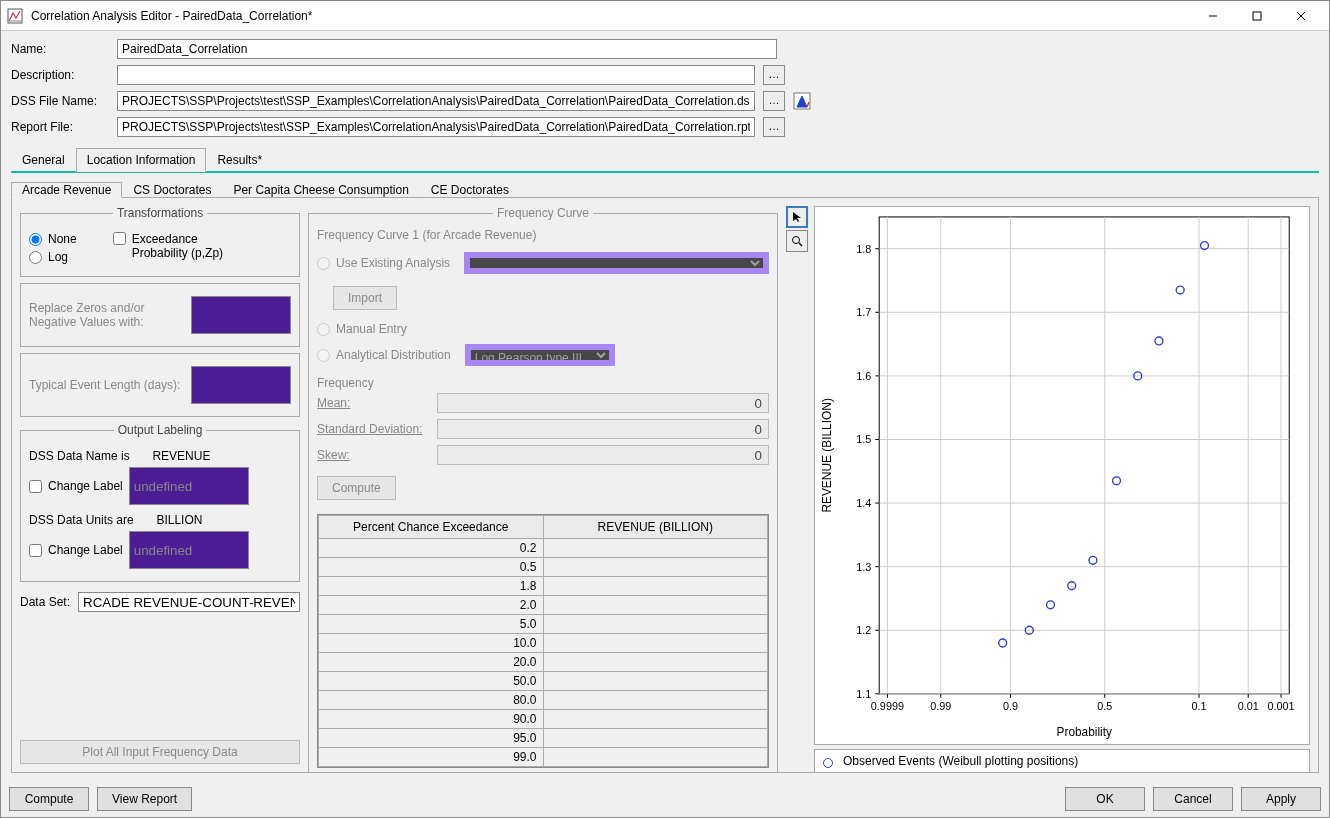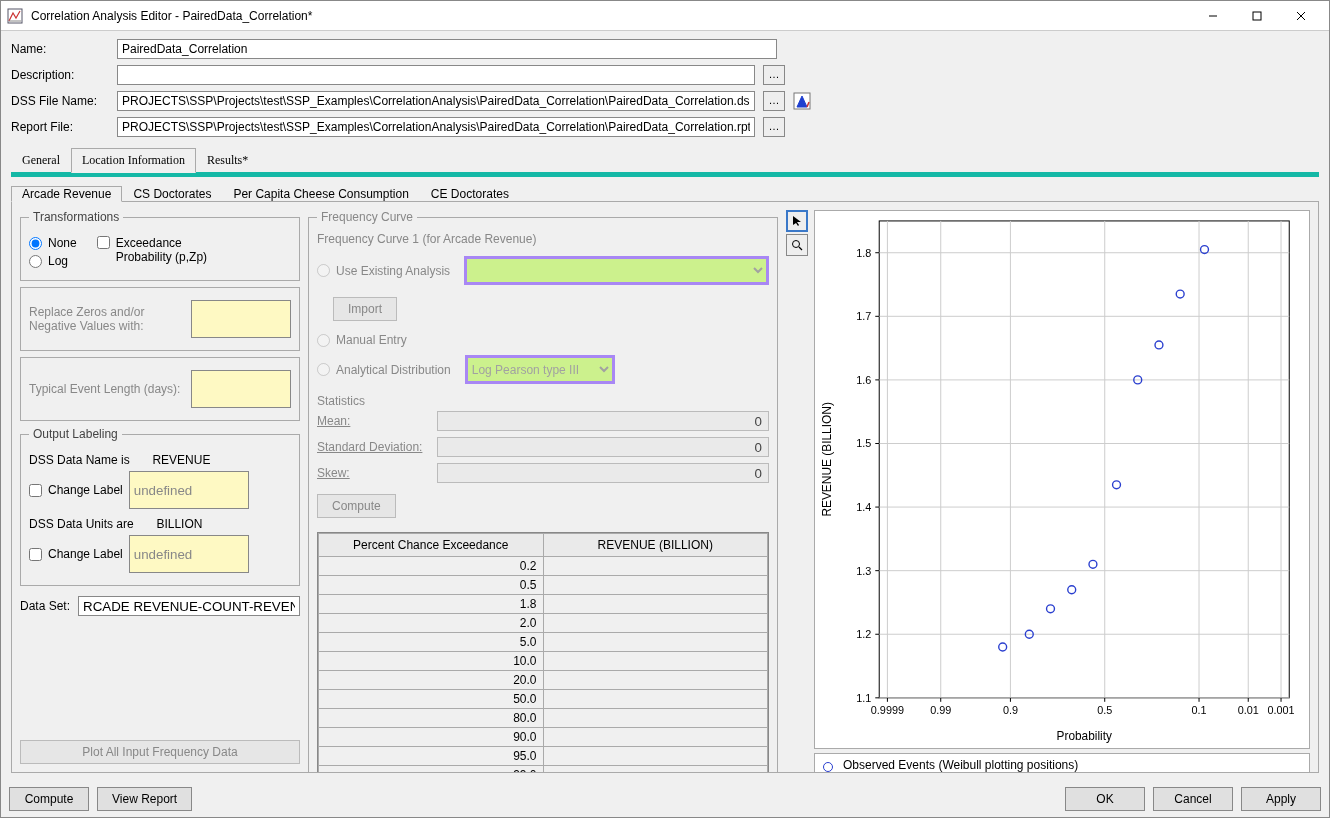--- a/index.html
+++ b/index.html
@@ -7,43 +7,43 @@
 .window { width: 1330px; height: 818px; background: #f0f0f0; border: 1px solid #888; display: flex; flex-direction: column; }
 .titlebar { height: 30px; background: #fff; border-bottom: 1px solid #ccc; display: flex; align-items: center; padding: 0 6px; }
 .titlebar .icon { width: 16px; height: 16px; margin-right: 8px; }
 .titlebar .title { flex: 1; font-size: 12px; }
 .titlebar .tb-btn { width: 44px; height: 28px; display: flex; align-items: center; justify-content: center; cursor: pointer; }
 .content { flex: 1; padding: 8px 10px; overflow: hidden; display: flex; flex-direction: column; }
 .form-row { display: flex; align-items: center; margin-bottom: 6px; gap: 8px; }
 .form-row label { width: 98px; font-size: 12px; }
 .form-row input[type=text] { height: 20px; padding: 2px 4px; font-size: 12px; border: 1px solid #888; background: #fff; }
 .form-row .wide { flex: 1; }
-.tabs { display: flex; border-bottom: 5px solid #14b8a6; margin-top: 4px; font-family: Liberation Serif, serif; }
+.tabs { display: flex; border-bottom: 2px solid #14b8a6; margin-top: 4px; }
 .tab { padding: 4px 10px; cursor: pointer; border: 1px solid transparent; border-bottom: none; position: relative; bottom: -1px; }
 .tab.active { background: #f0f0f0; border-color: #aaa; border-bottom: 1px solid #f0f0f0; }
 .subtabs { display: flex; border-bottom: 1px solid #aaa; margin-top: 8px; }
 .subtab { padding: 0 10px; cursor: pointer; border: 1px solid transparent; border-bottom: none; position: relative; bottom: -1px; }
 .subtab.active { background: #f0f0f0; border-color: #aaa; border-bottom: 1px solid #f0f0f0; }
 .panel-area { display: flex; gap: 8px; flex: 1; padding-top: 8px; overflow: hidden; border: 1px solid #aaa; border-top: none; padding: 8px; }
 .left-col { width: 280px; display: flex; flex-direction: column; gap: 6px; }
 .mid-col { width: 470px; display: flex; flex-direction: column; }
 .right-col { flex: 1; display: flex; flex-direction: column; }
 fieldset { border: 1px solid #aaa; padding: 8px; font-size: 12px; }
-legend { padding: 0 4px; color: #444; }
+legend { padding: 0 4px; color: #444; text-align: center; }
 .radio-row, .check-row { display: flex; align-items: center; gap: 6px; margin: 4px 0; }
-.small-input { width: 100px; height: 20px; border: 1px solid #888; background: #fef9c3; padding: 18px 4px; }
+.small-input { width: 100px; height: 20px; border: 1px solid #888; background: #4c1d95; padding: 18px 4px; }
 .lbl-row { display: flex; align-items: center; gap: 8px; margin: 4px 0; }
 .lbl-row .lbl { flex: 1; }
 .btn { border: 1px solid #888; background: #e0e0e0; padding: 4px 14px; cursor: pointer; font-size: 12px; }
 .btn.disabled { background: #e6e6e6; color: #888; border-color: #bbb; cursor: default; }
 .gray-label { color: #888; }
 .stat-row { display: flex; align-items: center; margin: 3px 0; }
 .stat-row .slabel { width: 120px; text-decoration: underline; }
 .stat-row input { flex: 1; height: 20px; border: 1px solid #bbb; background: #eaeaea; text-align: right; padding: 2px 6px; color: #444; }
-select { height: 29px; border: 3px solid #8b5cf6; background: #bef264; font-size: 12px; }
+select { height: 22px; border: 6px solid #8b5cf6; background: #000000; font-size: 12px; }
 .table-wrap { border: 1px solid #888; margin-top: 6px; flex: 1; overflow: hidden; }
 table { width: 100%; border-collapse: collapse; font-size: 12px; }
 table th { background: #eaeaea; border: 1px solid #aaa; padding: 4px 6px; font-weight: normal; text-align: center; }
 table td { border: 1px solid #aaa; padding: 2px 6px; height: 16px; text-align: right; }
 .tool-col { width: 24px; display: flex; flex-direction: column; gap: 2px; }
 .tool-btn { width: 22px; height: 22px; border: 1px solid #888; background: #eee; display: flex; align-items: center; justify-content: center; cursor: pointer; }
 .tool-btn.active { border: 2px solid #3a78c8; }
 .plot-area { flex: 1; border: 1px solid #aaa; background: #fff; position: relative; margin-left: 4px; }
 .legend-bar { border: 1px solid #aaa; padding: 4px 8px; background: #fff; margin-top: 4px; display: flex; align-items: flex-end; gap: 10px; margin-left: 28px; }
 .legend-marker { width: 10px; height: 10px; border: 1px solid #2a3fcf; border-radius: 50%; display: inline-block; }
@@ -121,21 +121,21 @@
       <div class="subtab">CS Doctorates</div>
       <div class="subtab">Per Capita Cheese Consumption</div>
       <div class="subtab">CE Doctorates</div>
     </div>
 
     <div class="panel-area">
 
       <div class="left-col">
         <fieldset>
           <legend>Transformations</legend>
-          <div style="display:flex; gap:20px;">
+          <div style="display:flex; gap:36px;">
             <div>
               <div class="radio-row">
                   <input type="radio" name="trans" checked="" style="">
                   <span>None</span>
                 </div>
               <div class="radio-row">
                   <input type="radio" name="trans" style="">
                   <span>Log</span>
                 </div>
             </div>
@@ -197,21 +197,21 @@
           <div style="margin:8px 0 8px 16px;"><button class="btn disabled">Import</button></div>
           <div class="radio-row gray-label">
               <input type="radio" disabled="" style="">
               <span>Manual Entry</span>
             </div>
           <div class="radio-row gray-label">
               <input type="radio" disabled="" style="">
               <span>Analytical Distribution</span>
             <select disabled="" style="width:150px; margin-left:8px;"><option>Log Pearson type III</option></select>
           </div>
-          <div class="gray-label" style="margin-top:6px;">Statistics</div>
+          <div class="gray-label" style="margin-top:6px;">Frequency</div>
           <div class="stat-row">
               <span class="slabel gray-label">Mean:</span>
               <input disabled="" value="0" style="">
             </div>
           <div class="stat-row">
               <span class="slabel gray-label">Standard Deviation:</span>
               <input disabled="" value="0" style="">
             </div>
           <div class="stat-row">
               <span class="slabel gray-label">Skew:</span>

